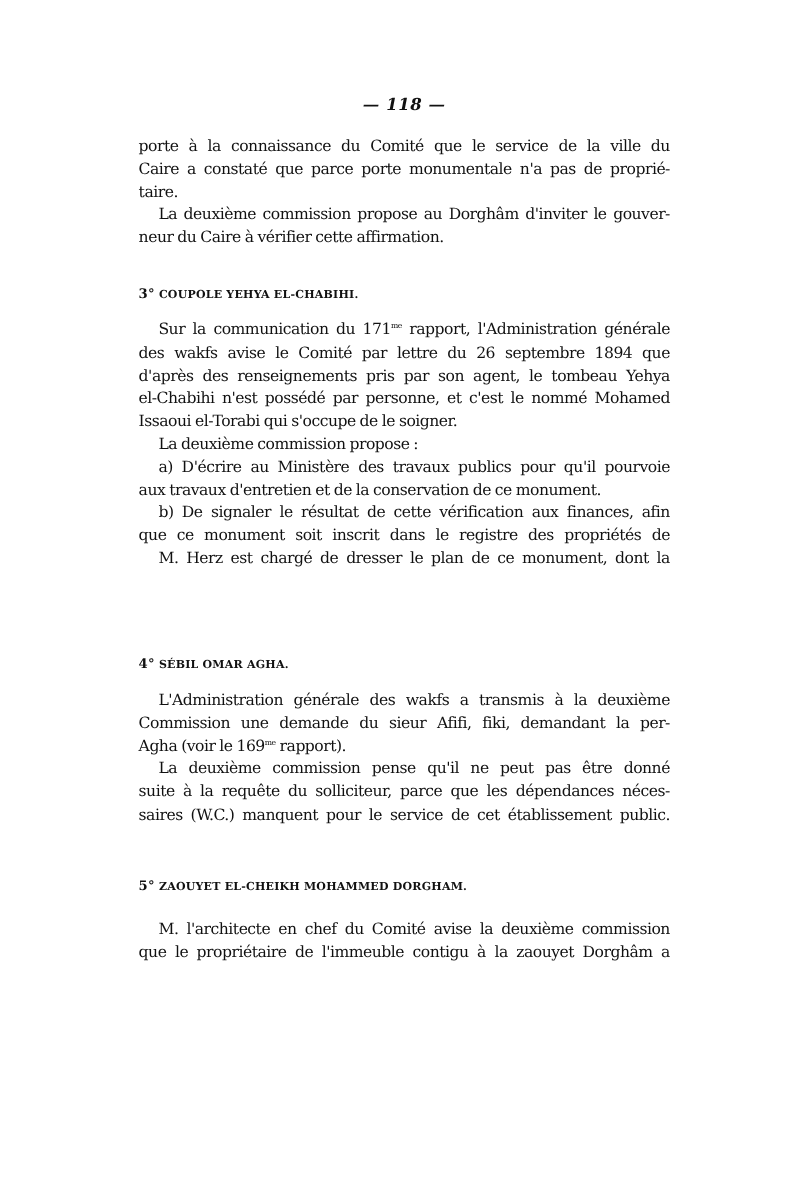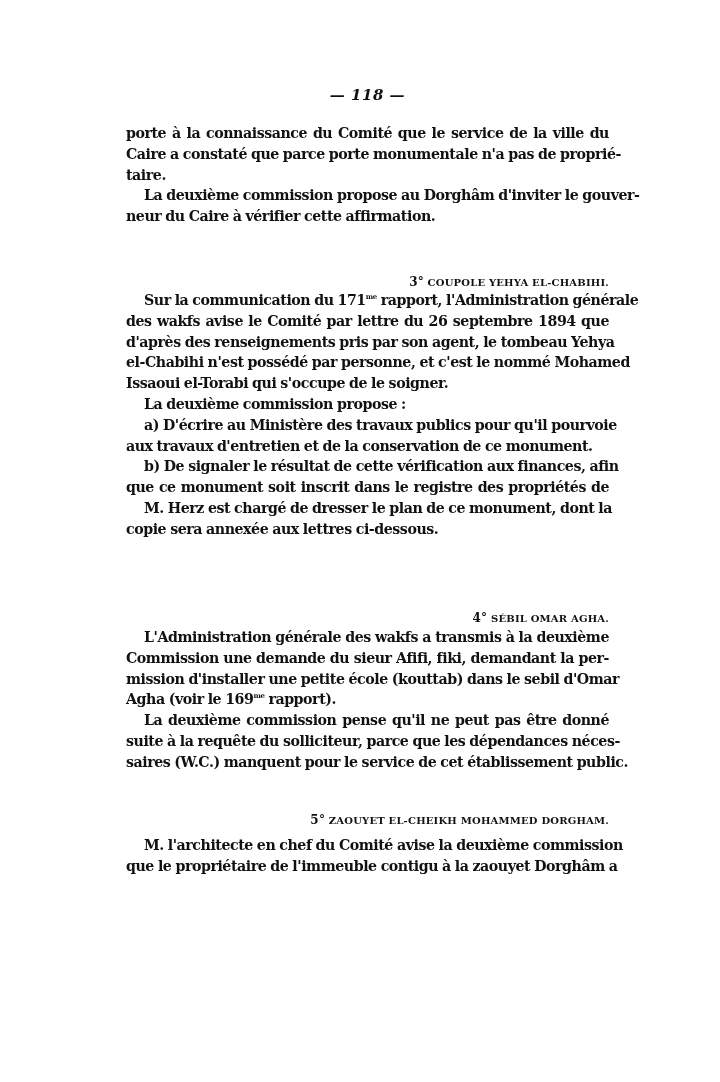--- a/index.html
+++ b/index.html
@@ -34,43 +34,42 @@
     }
     .block {
       position: absolute;
       left: 0;
       width: 483px;
     }
     .line {
       height: 20.8px;
       line-height: 20.8px;
       font-size: 14.2px;
-      font-weight: bold;
+      font-weight: normal;
       white-space: nowrap;
       text-align: justify;
       text-align-last: justify;
       letter-spacing: -0.45px;
       word-spacing: -0.5px;
     }
     .line.last {
       text-align-last: left;
     }
     .line.indent {
       padding-left: 18px;
     }
     .heading {
       position: absolute;
       left: 0;
       width: 483px;
-      text-align: right;
+      text-align: left;
       font-size: 10px;
       font-weight: bold;
       letter-spacing: 0.2px;
       text-transform: uppercase;
-      margin-top: 15px;
     }
     .heading .num {
       font-size: 12px;
     }
     sup {
       font-size: 7px;
       vertical-align: 6px;
       line-height: 0;
     }
   </style>
@@ -98,31 +97,29 @@
     <div class="line">des wakfs avise le Comité par lettre du 26 septembre 1894 que</div>
     <div class="line">d'après des renseignements pris par son agent, le tombeau Yehya</div>
     <div class="line">el-Chabihi n'est possédé par personne, et c'est le nommé Mohamed</div>
     <div class="line last">Issaoui el-Torabi qui s'occupe de le soigner.</div>
     <div class="line indent last">La deuxième commission propose :</div>
     <div class="line indent">a) D'écrire au Ministère des travaux publics pour qu'il pourvoie</div>
     <div class="line last">aux travaux d'entretien et de la conservation de ce monument.</div>
     <div class="line indent">b) De signaler le résultat de cette vérification aux finances, afin</div>
     <div class="line">que ce monument soit inscrit dans le registre des propriétés de</div>
     <div class="line indent">M. Herz est chargé de dresser le plan de ce monument, dont la</div>
-    <div class="line last">copie sera annexée aux lettres ci-dessous.</div>
   </div>
 
   <div class="heading" style="top:596px;">
     <span class="num">4°</span>
     <span>Sébil Omar Agha.</span>
   </div>
   <div class="block" style="top:627px;">
     <div class="line indent">L'Administration générale des wakfs a transmis à la deuxième</div>
     <div class="line">Commission une demande du sieur Afifi, fiki, demandant la per-</div>
-    <div class="line">mission d'installer une petite école (kouttab) dans le sebil d'Omar</div>
     <div class="line last"><span>Agha (voir le 169</span><sup>me</sup><span> rapport).</span></div>
     <div class="line indent">La deuxième commission pense qu'il ne peut pas être donné</div>
     <div class="line">suite à la requête du solliciteur, parce que les dépendances néces-</div>
     <div class="line">saires (W.C.) manquent pour le service de cet établissement public.</div>
   </div>
 
   <div class="heading" style="top:798px;">
     <span class="num">5°</span>
     <span>Zaouyet el-Cheikh Mohammed Dorgham.</span>
   </div>

